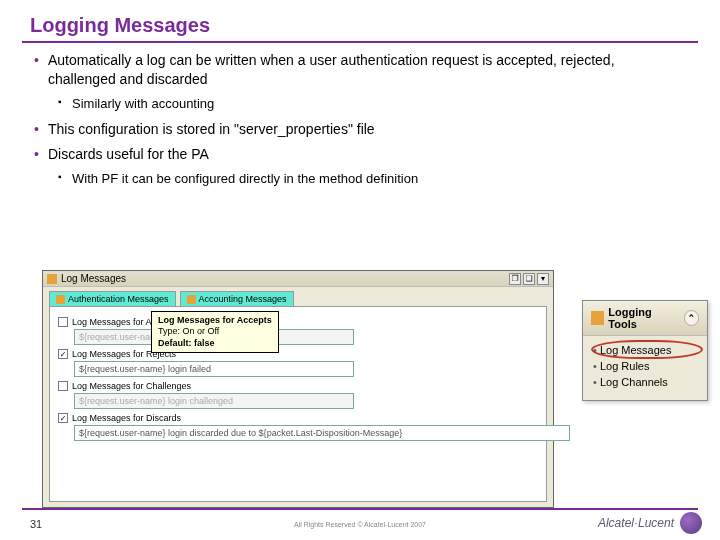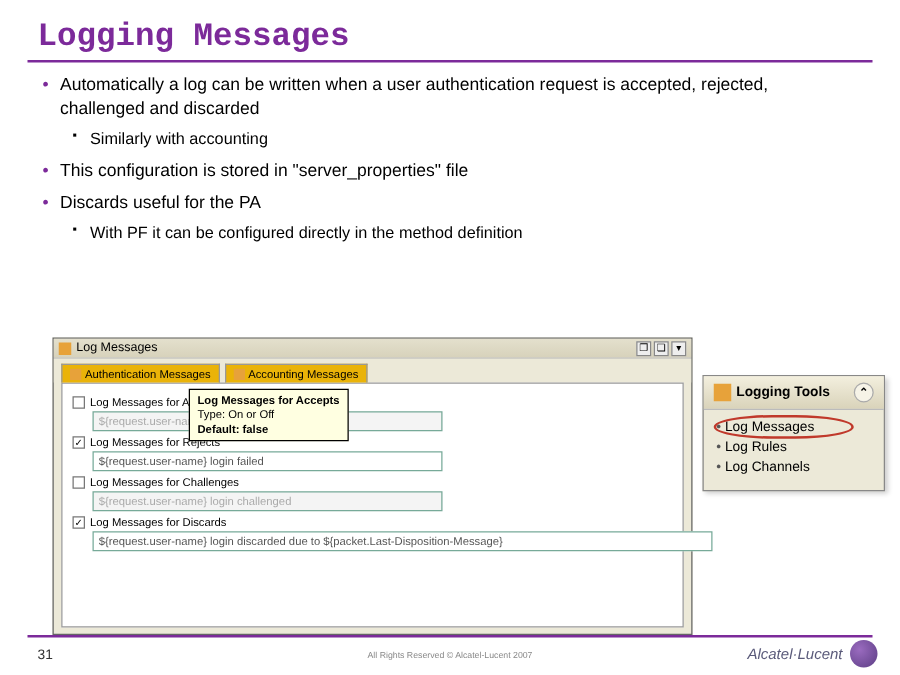--- a/index.html
+++ b/index.html
@@ -6,24 +6,24 @@
   body {
     width: 720px;
     height: 540px;
     background: #fff;
     font-family: Verdana, Arial, sans-serif;
     position: relative;
     overflow: hidden;
   }
   .slide-title {
     color: #7c2a9a;
-    font-size: 26px;
+    font-size: 20px;
     font-weight: bold;
     padding: 14px 0 4px 30px;
-    font-family: Liberation Mono, monospace;
+    font-family: Liberation Sans, sans-serif;
   }
   .title-underline {
     border-bottom: 2px solid #7c2a9a;
     margin: 0 22px 8px 22px;
   }
   .content {
     padding: 0 30px;
     font-size: 14px;
     color: #000;
     line-height: 1.35;
@@ -49,38 +49,38 @@
     height: 16px;
     display: flex;
     align-items: center;
     padding: 0 4px;
     border-bottom: 1px solid #bbb;
   }
   .win-title .ticon { width:10px; height:10px; background:#e7a23a; margin-right:4px; }
   .win-title .rbtns { margin-left:auto; display:flex; gap:2px;}
   .win-title .rbtns span{ width:12px;height:12px;border:1px solid #888;background:#eee;display:inline-flex;align-items:center;justify-content:center;font-size:8px;}
   .tabs { display:flex; background:#ece9d8; padding: 4px 6px 0 6px; gap:4px;}
-  .tab { background:#eab308; border:1px solid #999; border-bottom:none; padding:2px 6px; font-size:9px; display:flex; align-items:center; gap:3px;}
+  .tab { background:#5eead4; border:1px solid #999; border-bottom:none; padding:2px 6px; font-size:9px; display:flex; align-items:center; gap:3px;}
   .tab .ticon{width:9px;height:9px;background:#e7a23a;}
   .panel { background:#fff; margin:0 6px 6px 6px; border:1px solid #999; padding:6px 8px; height: 196px;}
   .chk-row { display:flex; align-items:center; gap:4px; font-size:9px; margin:4px 0 2px 0; color:#000;}
   .chk { width:10px; height:10px; border:1px solid #777; background:#fff; display:inline-flex; align-items:center; justify-content:center; font-size:8px;}
   .txtfield { border:1px solid #7a9; background:#fff; padding:2px 4px; font-size:9px; color:#555; margin:0 0 3px 16px; width: 280px;}
   .txtfield.disabled{ color:#aaa; background:#f4f4f4;}
   .tooltip {
     position:absolute; left:108px; top:40px; background:#ffffe1; border:1px solid #000;
     font-size:9px; padding:3px 6px; line-height:1.25; z-index:5;
   }
   .tooltip b{ font-weight:bold; }
 
   .palette {
     position: absolute;
     right: 12px;
     top: 300px;
-    width: 146px;
+    width: 126px;
     background: #ece9d8;
     border: 1px solid #888;
     font-family: Tahoma, sans-serif;
     font-size: 11px;
     box-shadow: 2px 2px 4px rgba(0,0,0,.2);
   }
   .palette-head{
     background: linear-gradient(#f3efde,#d9d3ba);
     padding:5px 8px; font-weight:bold; display:flex; align-items:center; gap:4px;
     border-bottom:1px solid #bbb;

